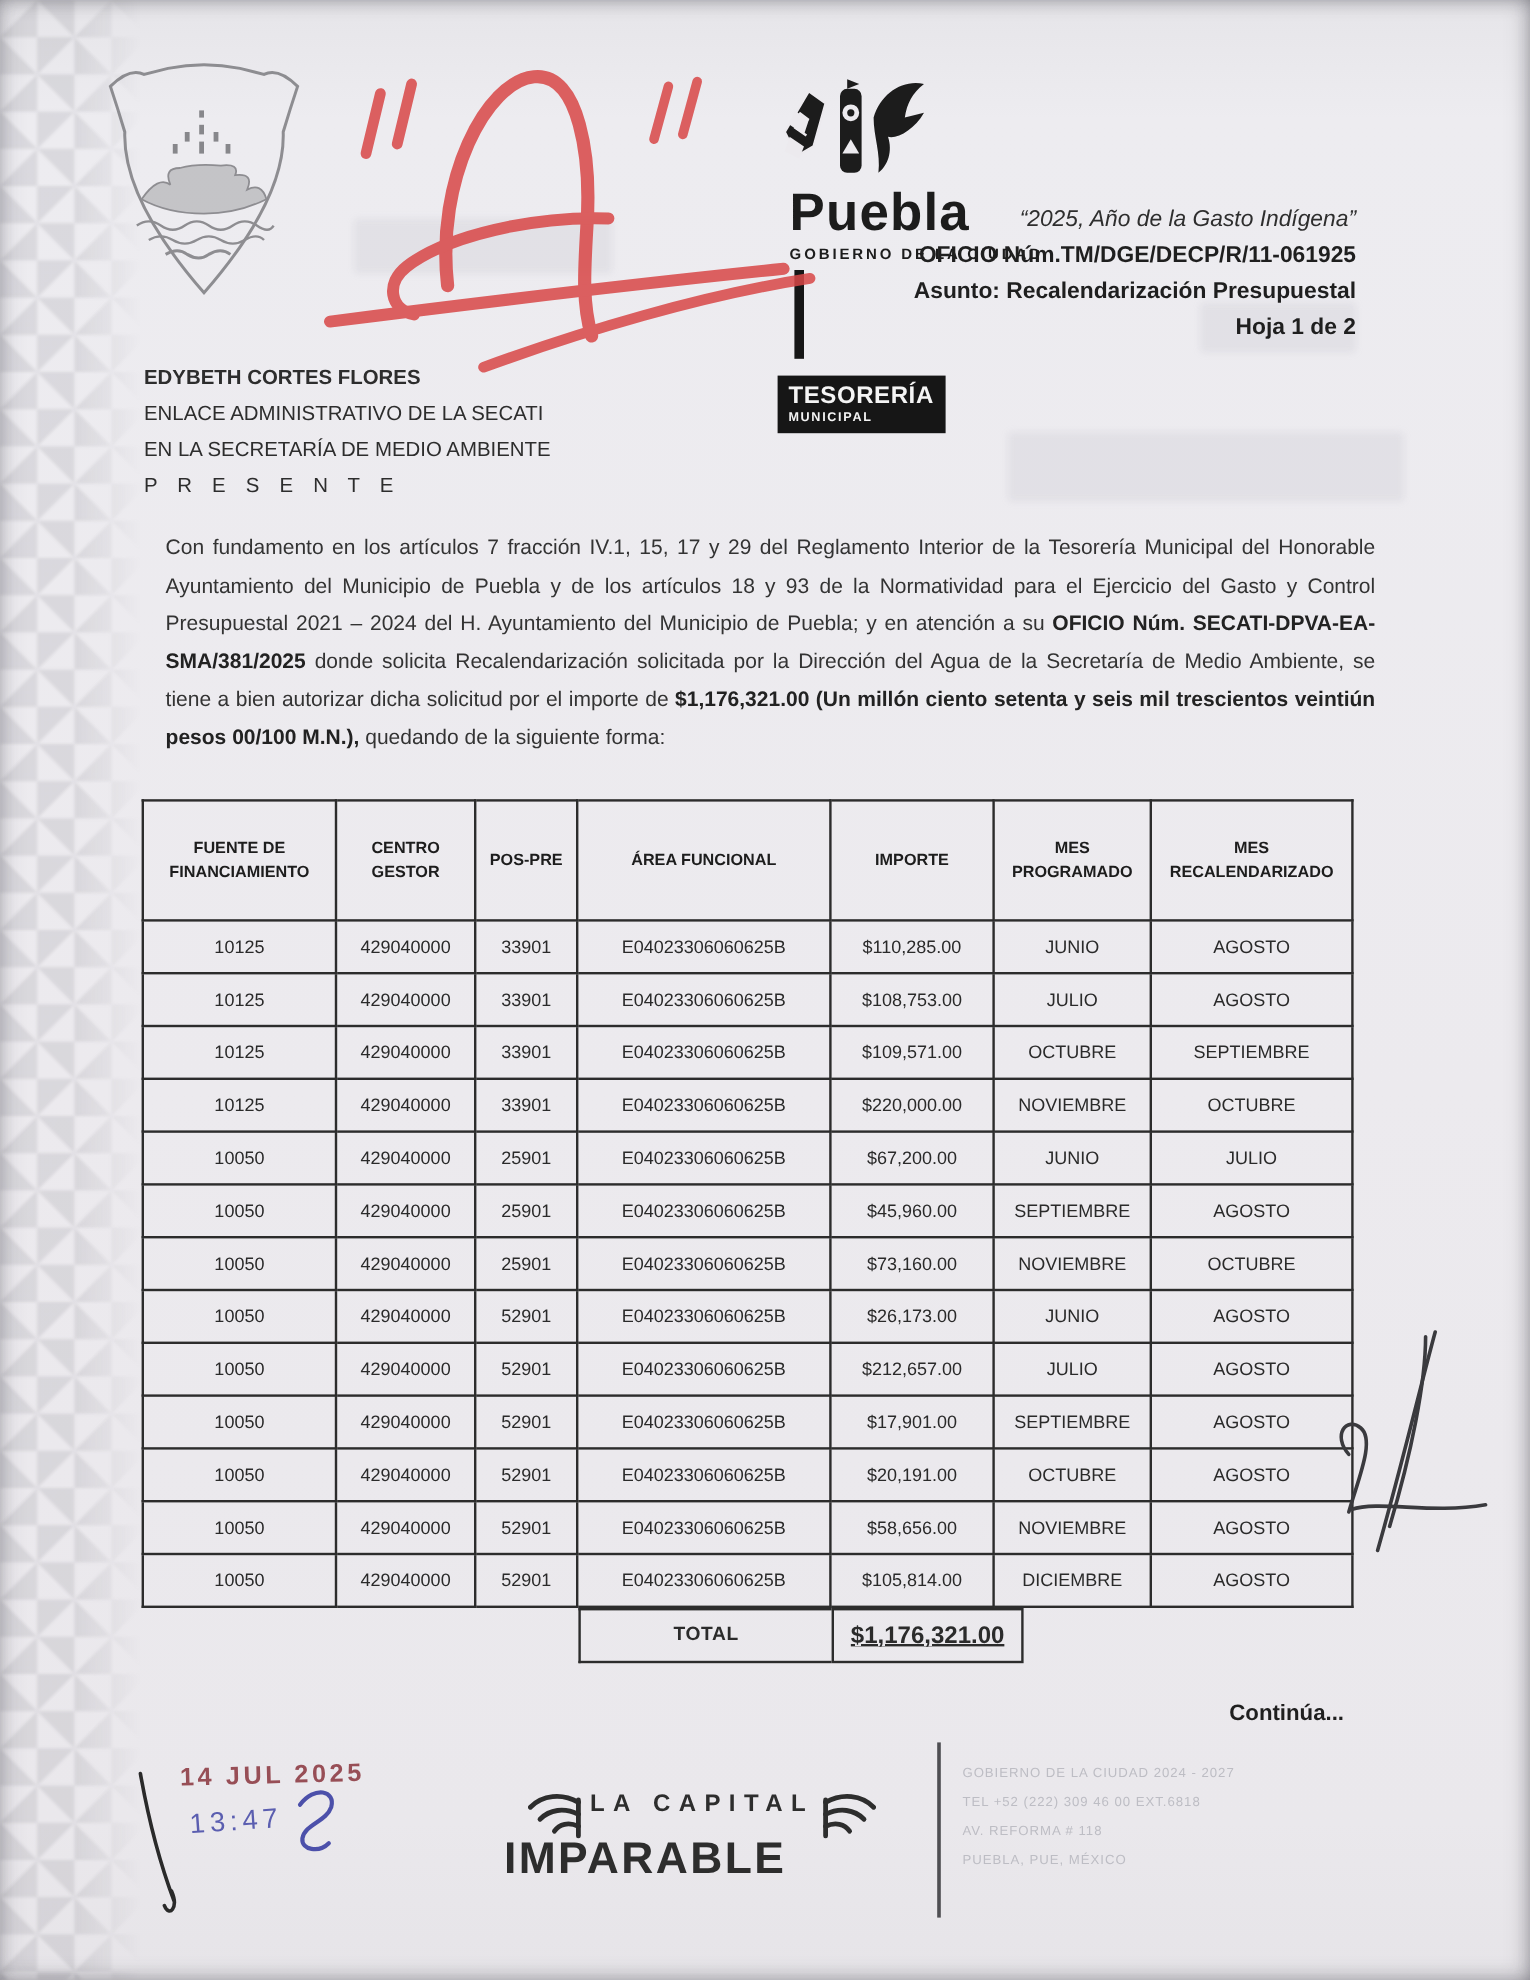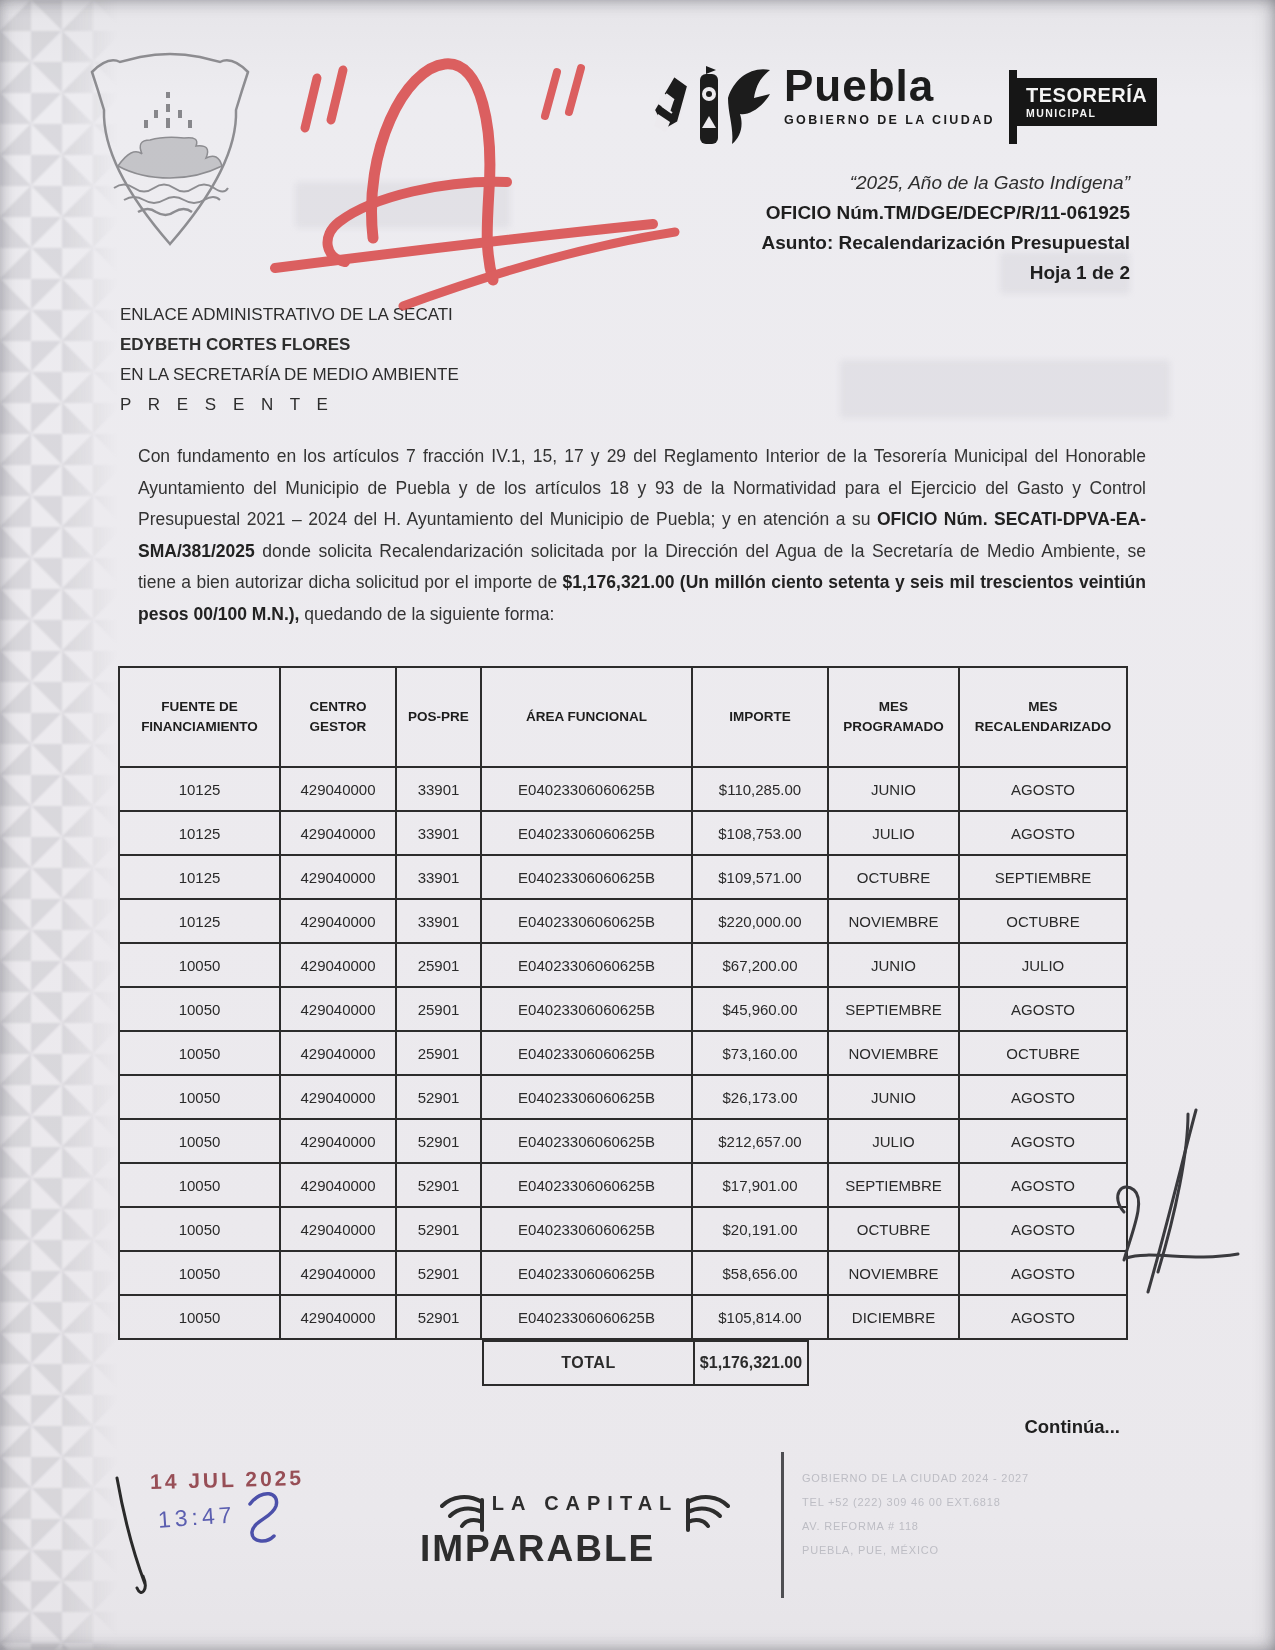--- a/index.html
+++ b/index.html
@@ -23,21 +23,21 @@
     background-size:62px 62px;background-position:0 0,31px 31px;
     filter:blur(1.3px);
     -webkit-mask-image:linear-gradient(90deg,#000 55%,transparent 100%);
             mask-image:linear-gradient(90deg,#000 55%,transparent 100%);
   }
   .ghost{position:absolute;background:rgba(150,150,162,.12);filter:blur(3px);border-radius:4px;z-index:1;}
 
   
   .shield-wm{position:absolute;left:80px;top:48px;z-index:2;}
   .red-a{position:absolute;left:255px;top:40px;z-index:3;}
-  .logo-block{position:absolute;left:648px;top:64px;z-index:2;display:flex;align-items:flex-start;}
+  .logo-block{position:absolute;left:648px;top:64px;z-index:2;display:flex;align-items:flex-start;flex-direction:column;}
   .brand-text{margin-left:10px;}
   .brand-name{font-size:44px;font-weight:bold;letter-spacing:1px;color:#1c1c1c;line-height:1;}
   .brand-sub{font-size:12.5px;font-weight:bold;letter-spacing:2.4px;color:#1c1c1c;margin-top:5px;}
   .badge-bar{width:8px;height:74px;background:#161616;margin:6px 0 0 14px;}
   .badge{background:#161616;color:#f4f4f4;margin:14px 0 0 0;padding:7px 10px 7px 9px;line-height:1;}
   .badge-l1{font-size:20px;font-weight:bold;letter-spacing:.5px;}
   .badge-l2{font-size:10.5px;font-weight:bold;letter-spacing:1.4px;margin-top:3px;}
   .hdr-right{position:absolute;left:470px;top:168px;width:660px;text-align:right;z-index:2;line-height:30px;}
   .hdr-motto{font-size:19px;font-style:italic;color:#2e2e2e;}
   .hdr-bold{font-size:19px;font-weight:bold;color:#1f1f1f;}
@@ -54,21 +54,21 @@
 
   
   .tbl-wrap{position:absolute;left:118px;top:666px;z-index:2;}
   table.grid{border-collapse:collapse;table-layout:fixed;width:1008px;}
   table.grid th, table.grid td{border:2px solid #2c2c2c;text-align:center;vertical-align:middle;padding:0 4px;}
   table.grid th{height:100px;font-size:13.5px;font-weight:bold;color:#1d1d1d;line-height:1.5;white-space:pre-line;}
   table.grid td{height:44px;font-size:15px;color:#2a2a2a;}
   .total-row{position:absolute;left:482px;top:1340px;display:flex;z-index:2;}
   .total-cell{border:2px solid #2c2c2c;height:46px;display:flex;align-items:center;justify-content:center;font-weight:bold;}
   .total-label{width:211px;font-size:16px;letter-spacing:.5px;border-right:none;}
-  .total-value{width:116px;font-size:16px;}
+  .total-value{width:160px;font-size:20px;text-decoration:underline;}
 
   .continua{position:absolute;left:820px;top:1416px;width:300px;text-align:right;
     font-size:18.5px;font-weight:bold;color:#1f1f1f;z-index:2;}
 
   
   .stamp-date{position:absolute;left:150px;top:1468px;z-index:3;font-size:21px;font-weight:bold;
     letter-spacing:3px;color:#91424a;transform:rotate(-1.5deg);opacity:.92;}
   .stamp-time{position:absolute;left:158px;top:1504px;z-index:3;font-size:23px;
     letter-spacing:4px;color:#4c50aa;transform:rotate(-4deg);opacity:.9;}
   .pen-mark,.blue-squiggle,.sig-mark{position:absolute;z-index:3;}
@@ -151,22 +151,22 @@
   </div>
 
   <div class="hdr-right">
     <div class="hdr-motto">“2025, Año de la Gasto Indígena”</div>
     <div class="hdr-bold">OFICIO Núm.TM/DGE/DECP/R/11-061925</div>
     <div class="hdr-bold">Asunto: Recalendarización Presupuestal</div>
     <div class="hdr-bold">Hoja 1 de 2</div>
   </div>
 
   <div class="recipient" id="recipient">
+      <div class="r-line r-name">EDYBETH CORTES FLORES</div>
       <div class="r-line">ENLACE ADMINISTRATIVO DE LA SECATI</div>
-      <div class="r-line r-name">EDYBETH CORTES FLORES</div>
       <div class="r-line">EN LA SECRETARÍA DE MEDIO AMBIENTE</div>
       <div class="r-line r-presente">P R E S E N T E</div>
     </div>
 
   <div class="body-par" id="bodyPar"><span>Con fundamento en los artículos 7 fracción IV.1, 15, 17 y 29 del Reglamento Interior de la Tesorería Municipal del Honorable Ayuntamiento del Municipio de Puebla y de los artículos 18 y 93 de la Normatividad para el Ejercicio del Gasto y Control Presupuestal 2021 – 2024 del H. Ayuntamiento del Municipio de Puebla; y en atención a su </span><span class="b">OFICIO Núm.  SECATI-DPVA-EA-SMA/381/2025</span><span> donde solicita Recalendarización solicitada por la Dirección del Agua de la Secretaría de Medio Ambiente, se tiene a bien autorizar dicha solicitud por el importe de </span><span class="b">$1,176,321.00 (Un millón ciento setenta y seis mil trescientos veintiún pesos 00/100 M.N.),</span><span> quedando de la siguiente forma:</span></div>
 
   <div class="tbl-wrap">
     <table class="grid">
       <colgroup id="cols">
           <col style="width: 161px;">

